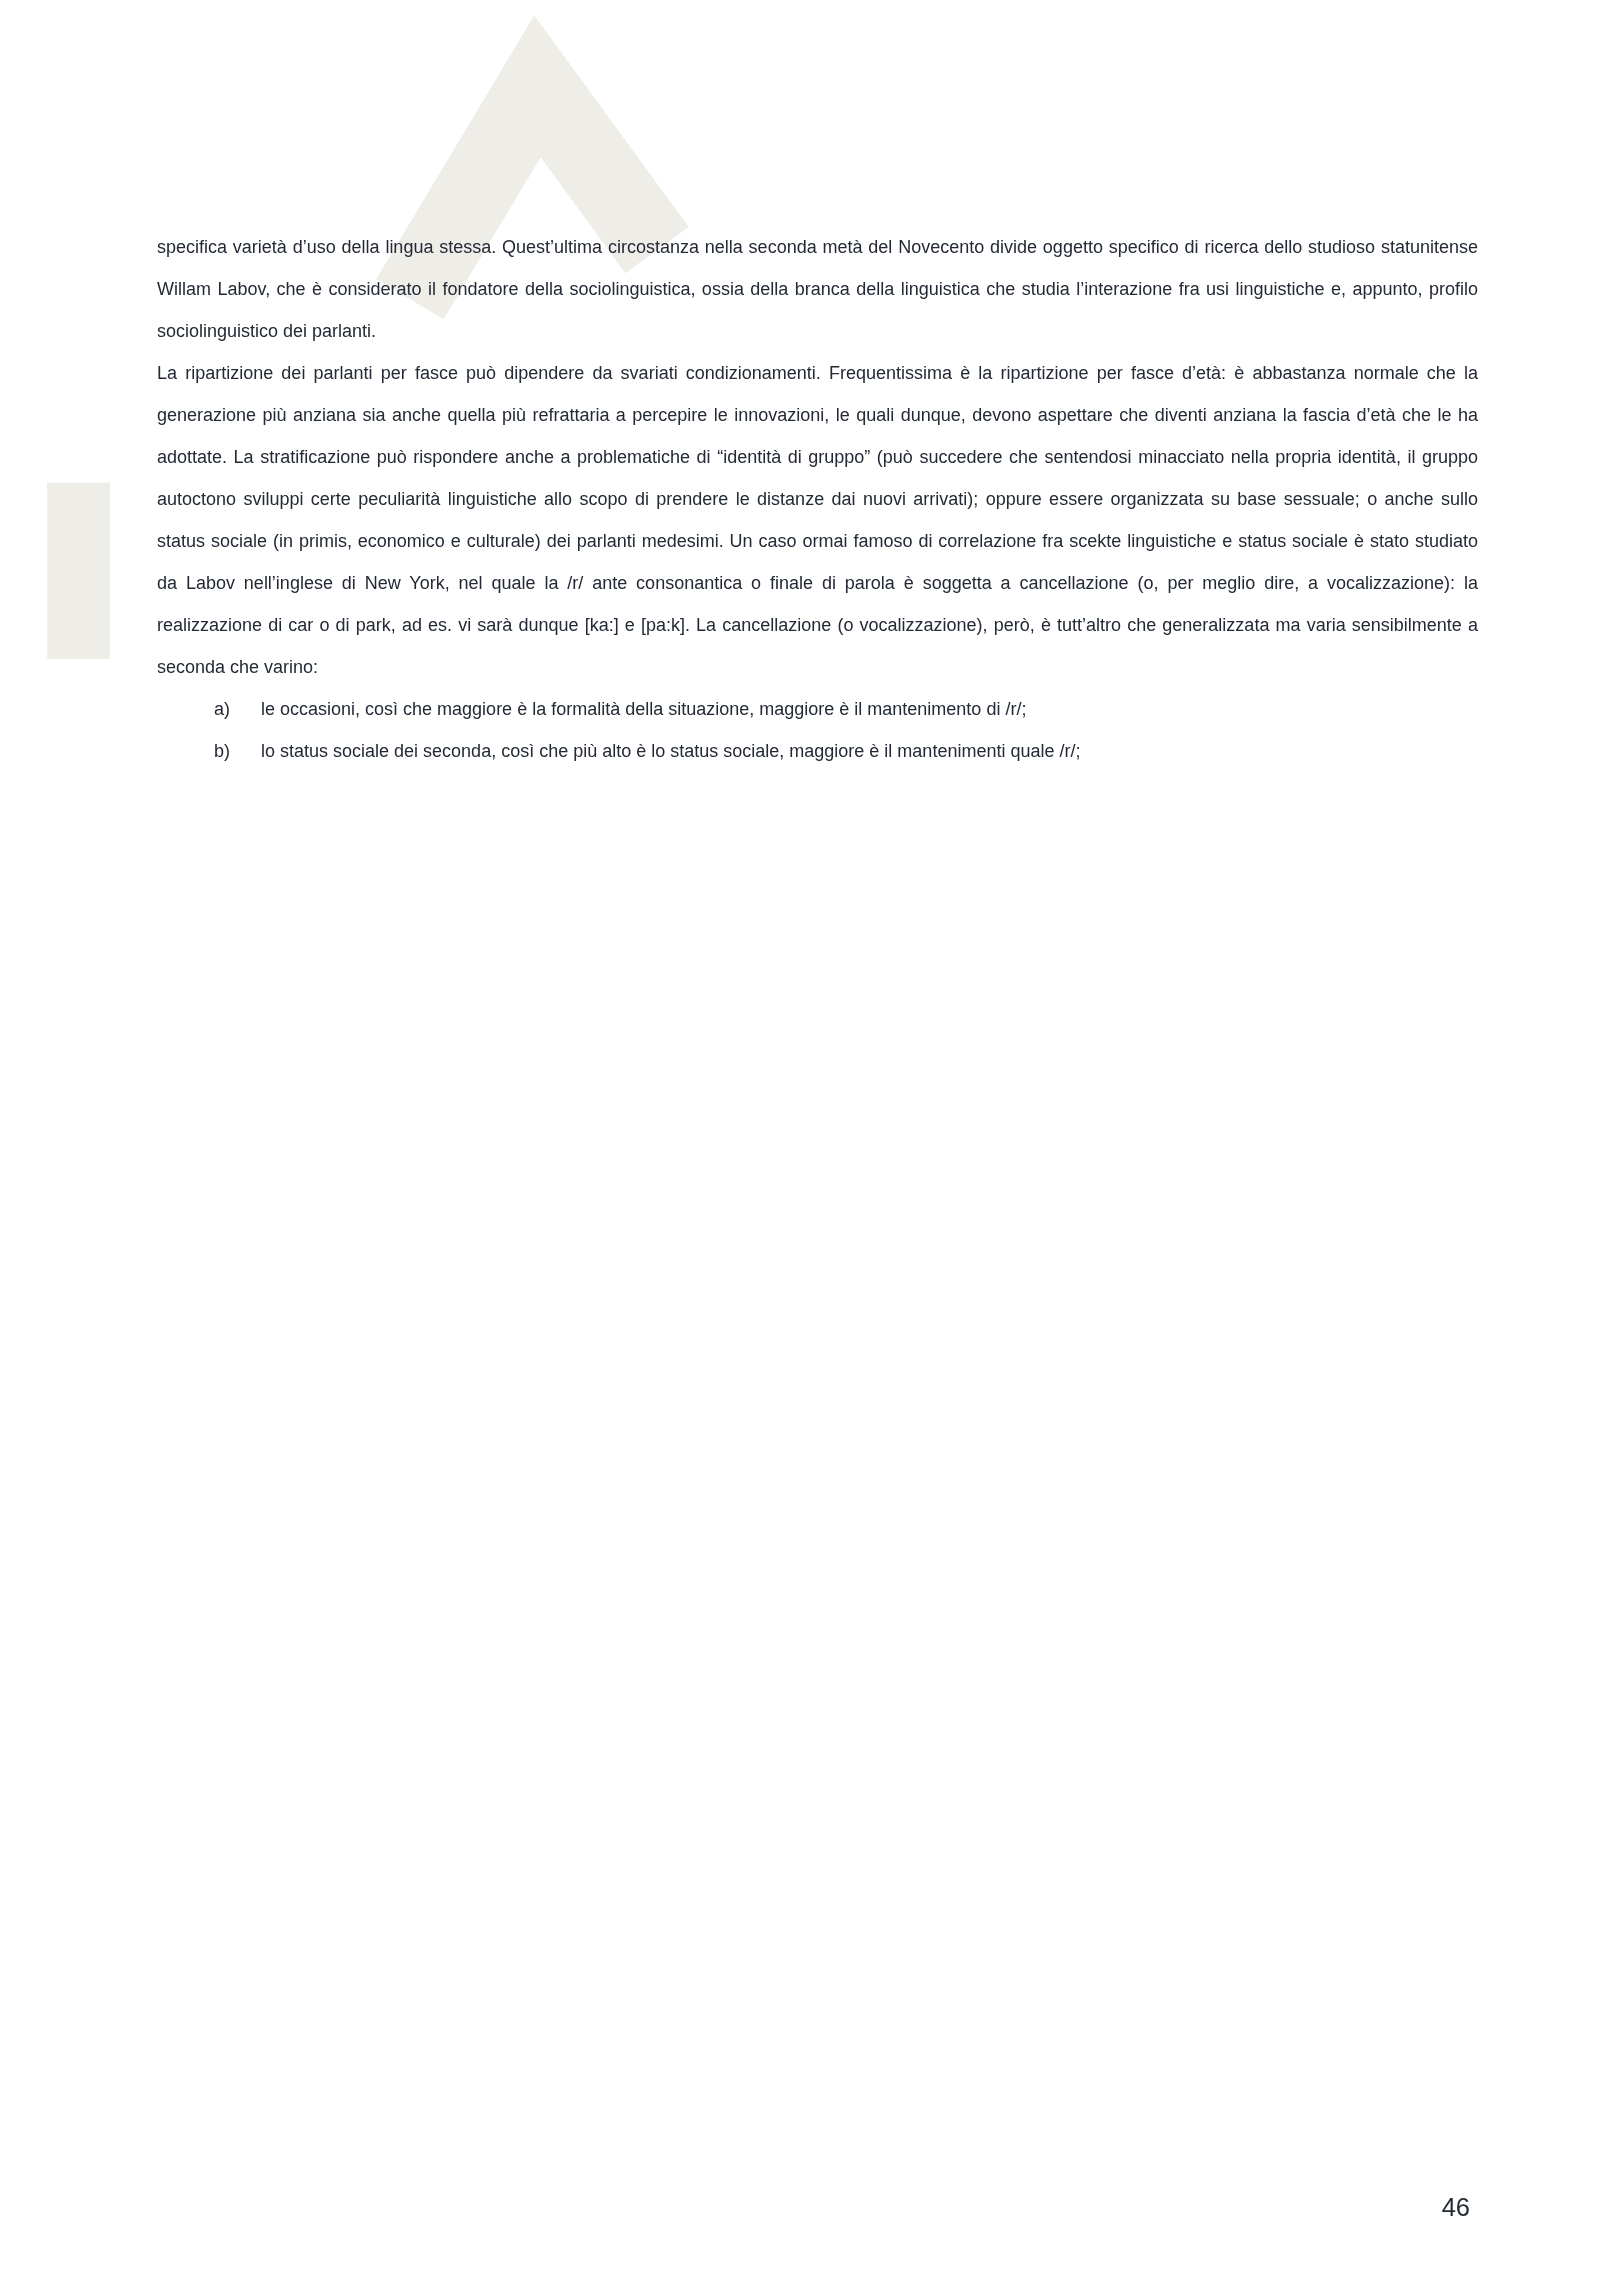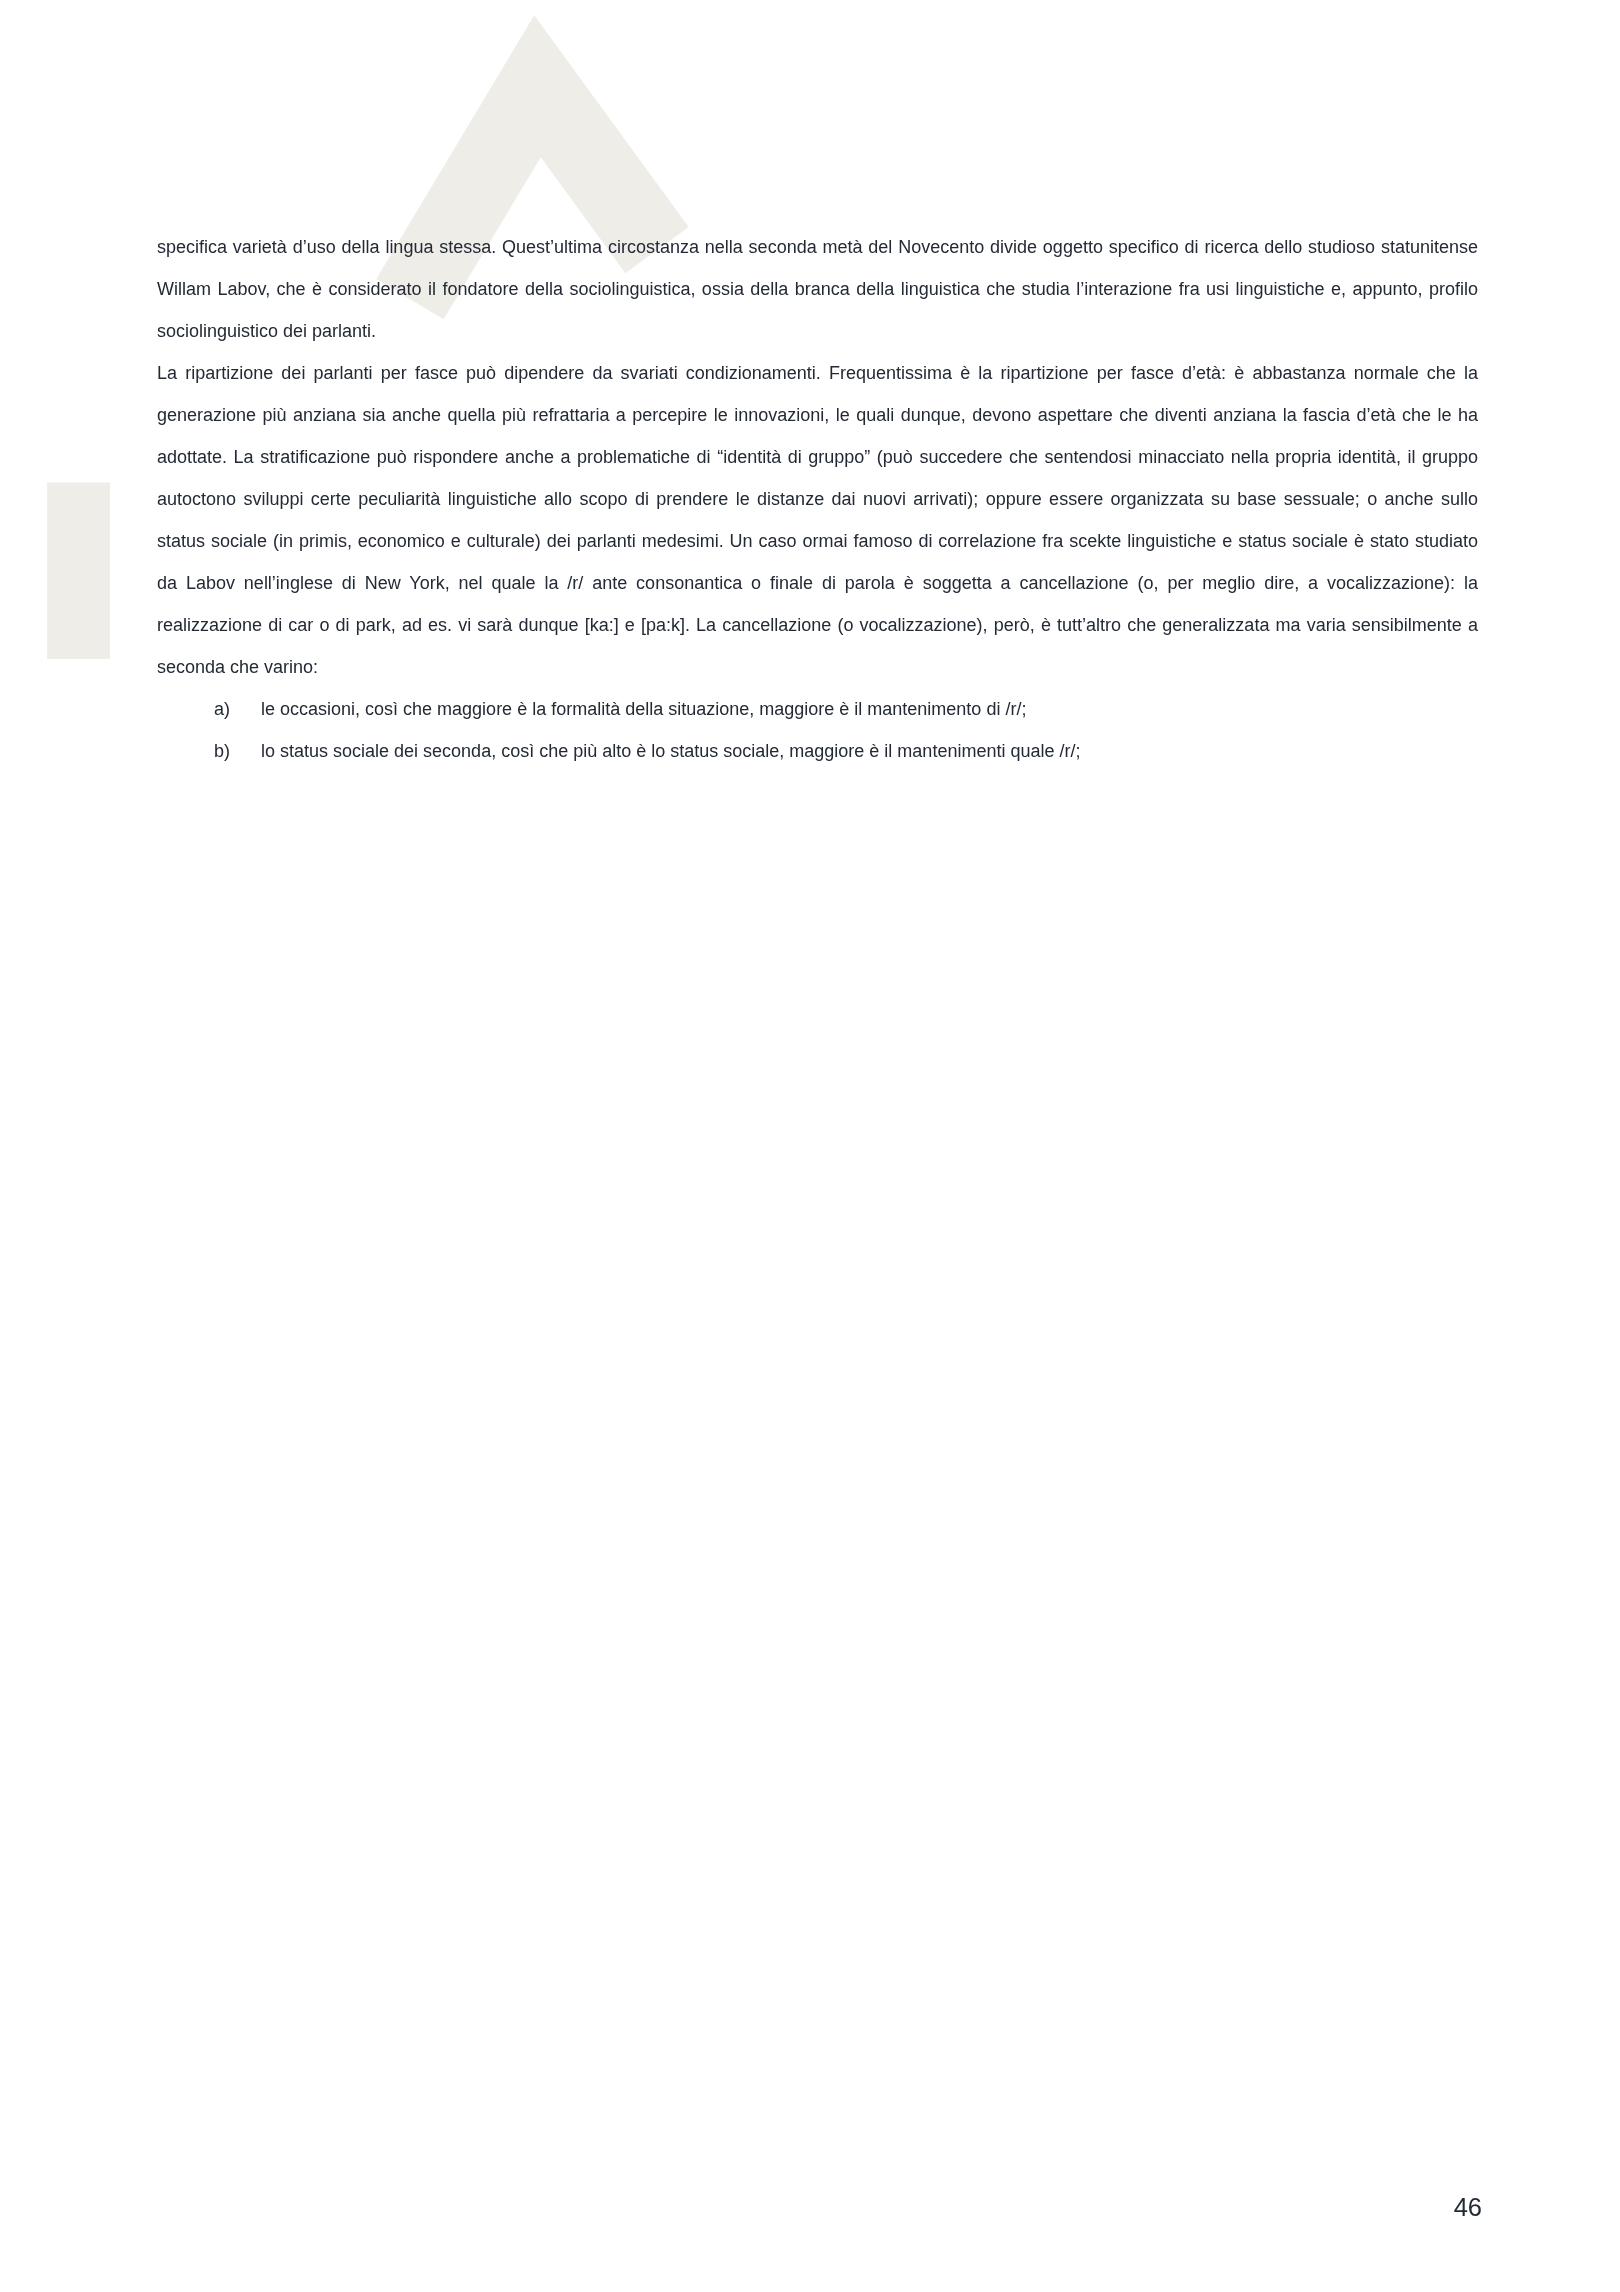--- a/index.html
+++ b/index.html
@@ -51,21 +51,21 @@
   .list-item-text {
     flex: 1;
     display: block;
     text-align: justify;
   }
   .italic {
   }
   .page-number {
     position: absolute;
     top: 2191px;
-    right: 138px;
+    right: 150px;
     font-size: 25.5px;
     line-height: 33px;
     color: #232a35;
   }
 </style>
 </head>
 <body>
 
 <div class="page">
 

